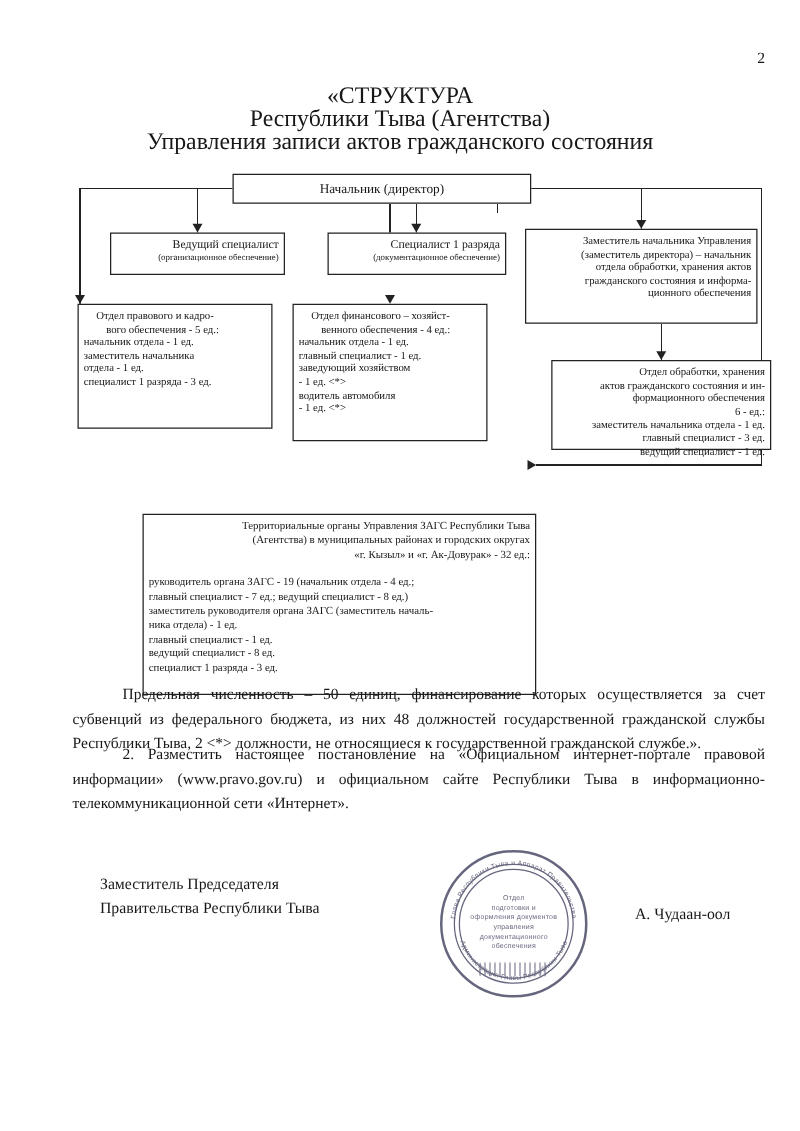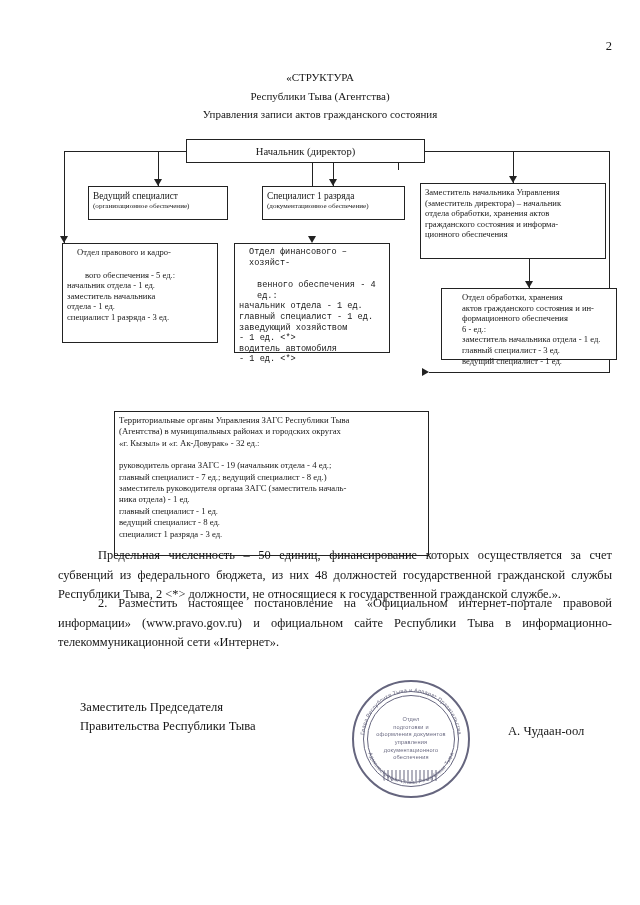--- a/index.html
+++ b/index.html
@@ -31,21 +31,21 @@
     line-height: 1;
   }
 
   
   .doc-title {
     position: absolute;
     top: 68px;
     left: 0;
     width: 640px;
     text-align: center;
-    font-size: 11px;
+    font-size: 19px;
     line-height: 18.5px;
   }
   .doc-title div { white-space: nowrap; }
 
   
   .diagram {
     position: absolute;
     left: 0; top: 0;
     width: 640px; height: 905px;
     pointer-events: none;
@@ -54,21 +54,21 @@
 
   .node {
     position: absolute;
     box-sizing: border-box;
     border: 1px solid #222;
     background: #fff;
     padding: 3px 4px;
   }
   .node .ln { display: block; }
 
-  .n-center   { text-align: left; }
+  .n-center   { text-align: right; }
   .n-left     { text-align: left; }
 
   .t-head {
     font-size: 10.6px;
     line-height: 13px;
   }
   .t-sub-main {
     font-size: 9.4px;
     line-height: 12px;
   }
@@ -80,29 +80,29 @@
     font-size: 8.6px;
     line-height: 10.6px;
   }
   .t-wide {
     font-size: 8.7px;
     line-height: 11.4px;
     margin-top: 48px;
   }
 
   .indent1 { padding-left: 10px; }
-  .indent2 { padding-left: 18px; margin-top: 12px; }
+  .indent2 { padding-left: 18px; }
 
   
   #node-director   { left: 186px; top: 139px;  width: 239px; height: 24px; display:flex; align-items:center; justify-content:center;}
   #node-lead-spec  { left: 88px;  top: 186px;  width: 140px; height: 34px; }
   #node-spec1      { left: 262px; top: 186px;  width: 143px; height: 34px; }
   #node-deputy     { left: 420px; top: 183px;  width: 186px; height: 76px; }
   #node-legal      { left: 62px;  top: 243px;  width: 156px; height: 100px; }
-  #node-finance    { left: 234px; top: 243px;  width: 156px; height: 110px; font-family: Liberation Mono, monospace; }
+  #node-finance    { left: 234px; top: 243px;  width: 156px; height: 110px; }
   #node-processing { left: 441px; top: 288px;  width: 176px; height: 72px; padding-left: 20px; }
   #node-territory  { left: 114px; top: 363px;  width: 315px; height: 145px; }
 
   
   .para {
     position: absolute;
     font-size: 12.4px;
     line-height: 19.5px;
     text-align: justify;
     text-justify: inter-word;

